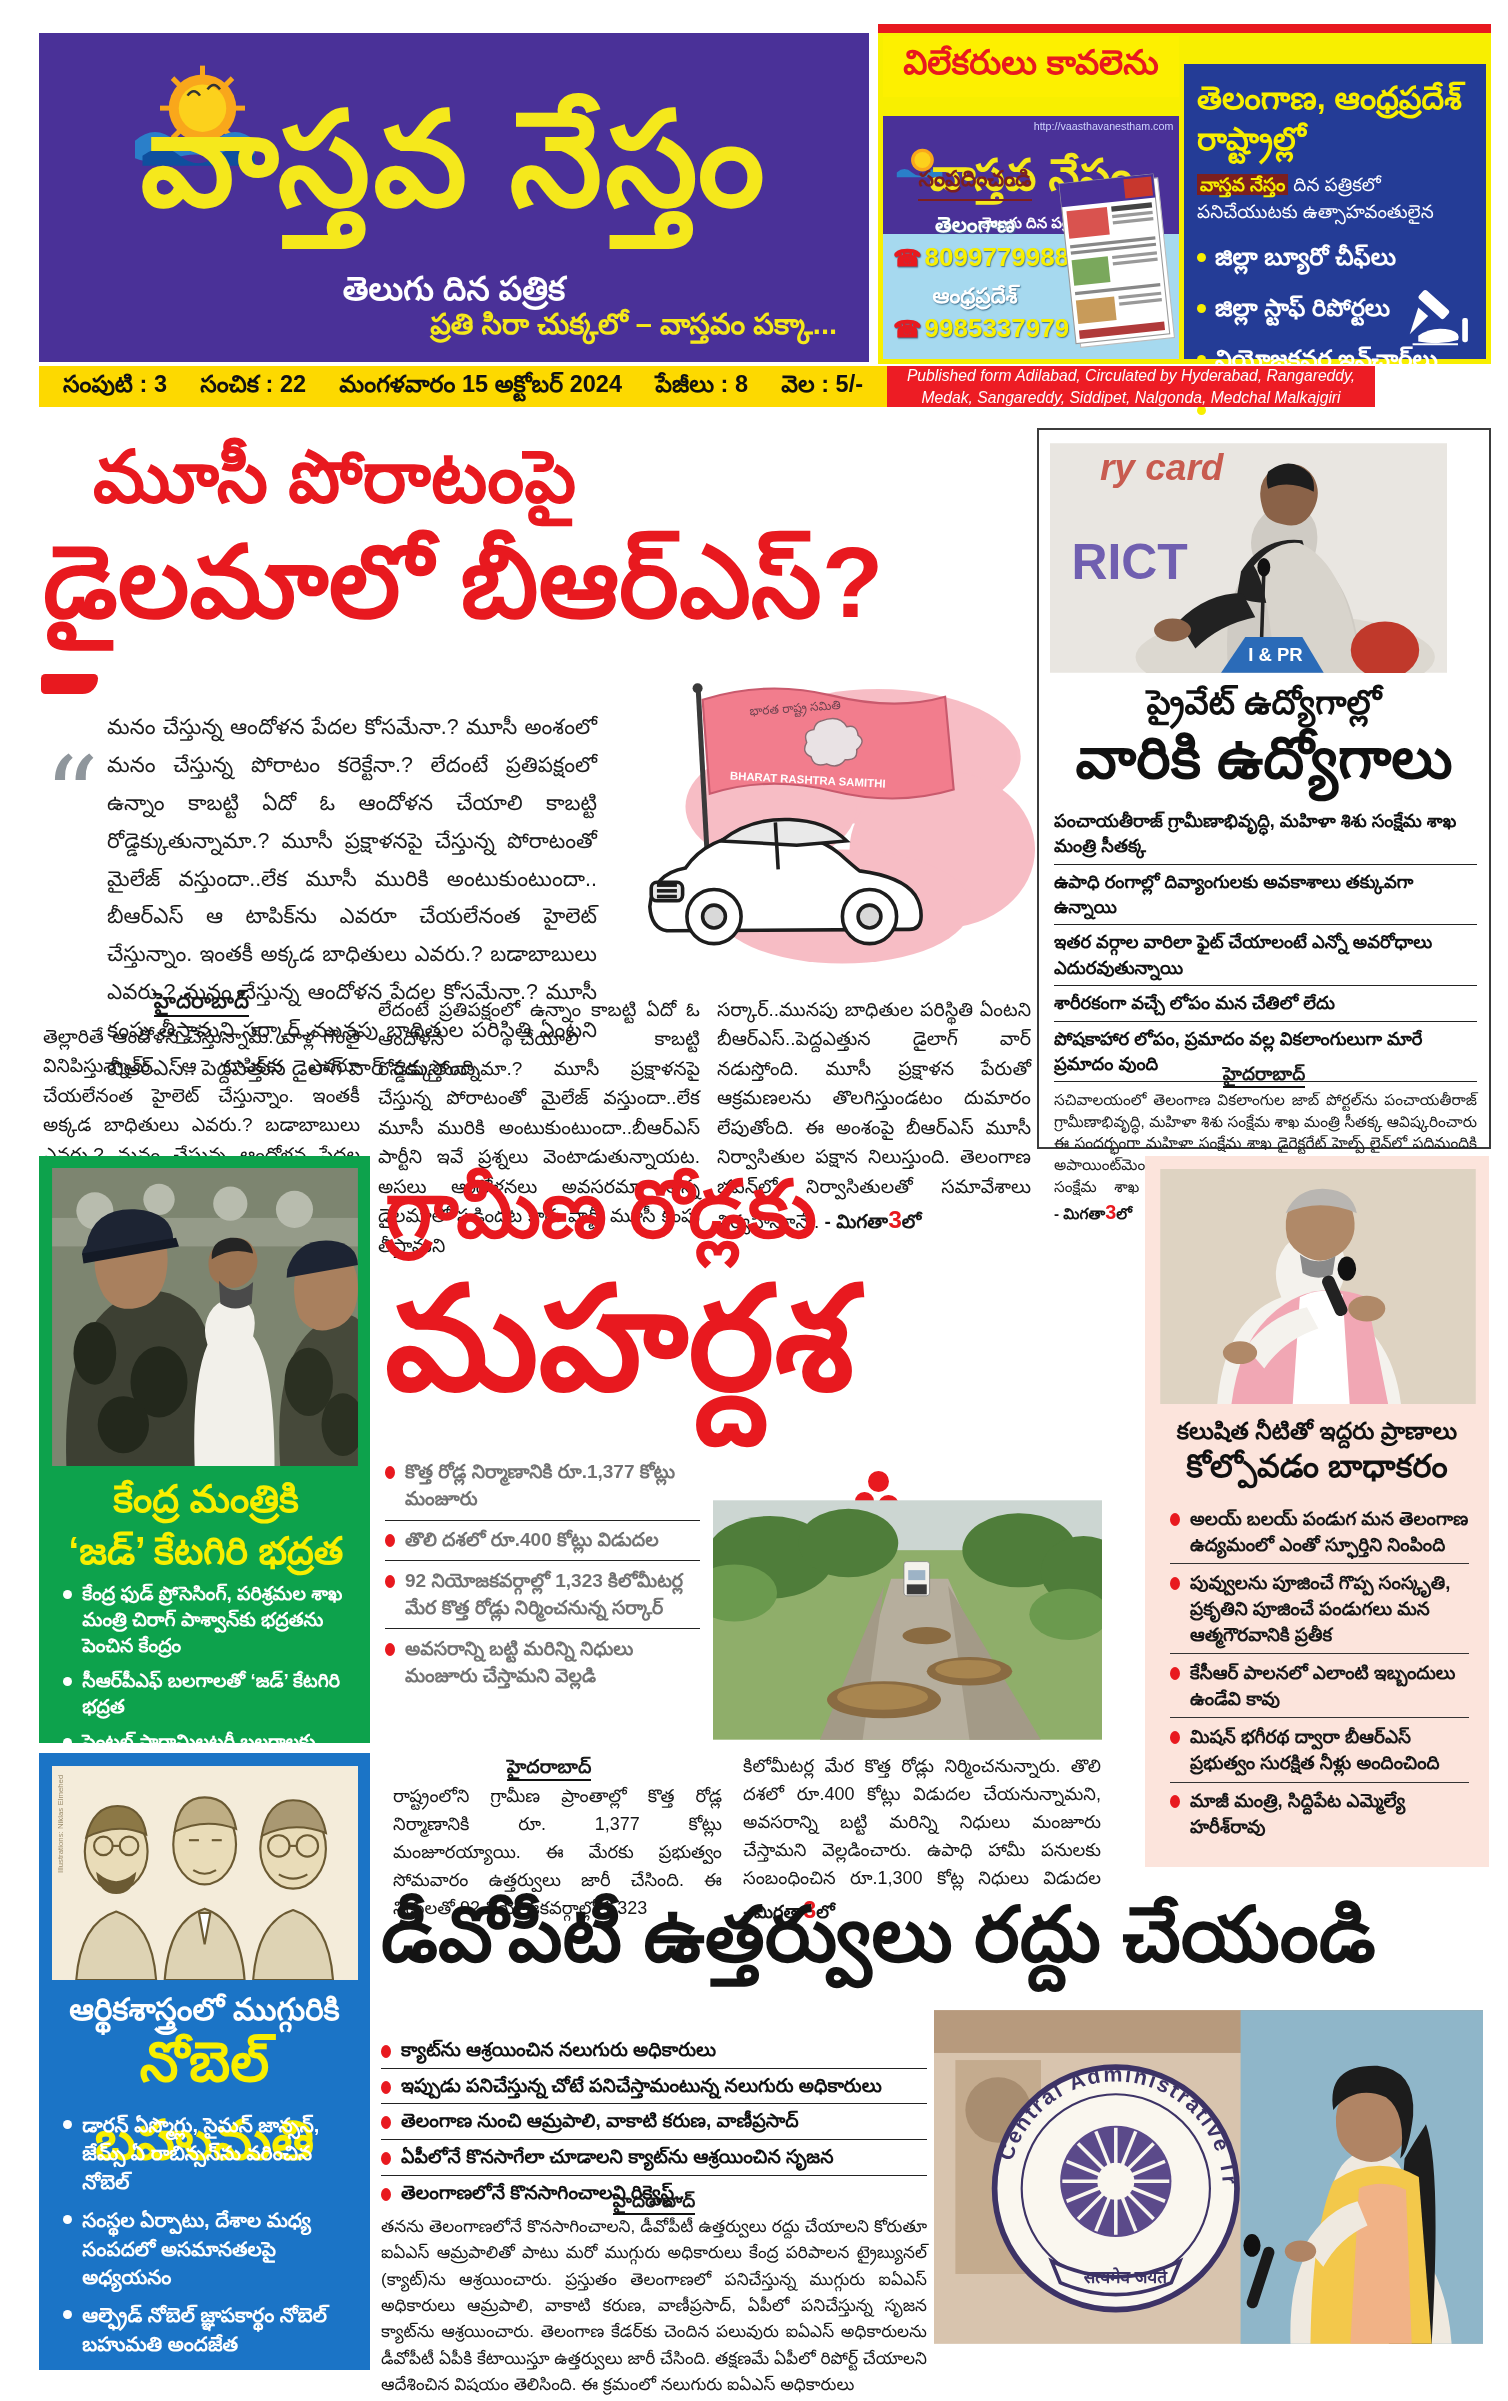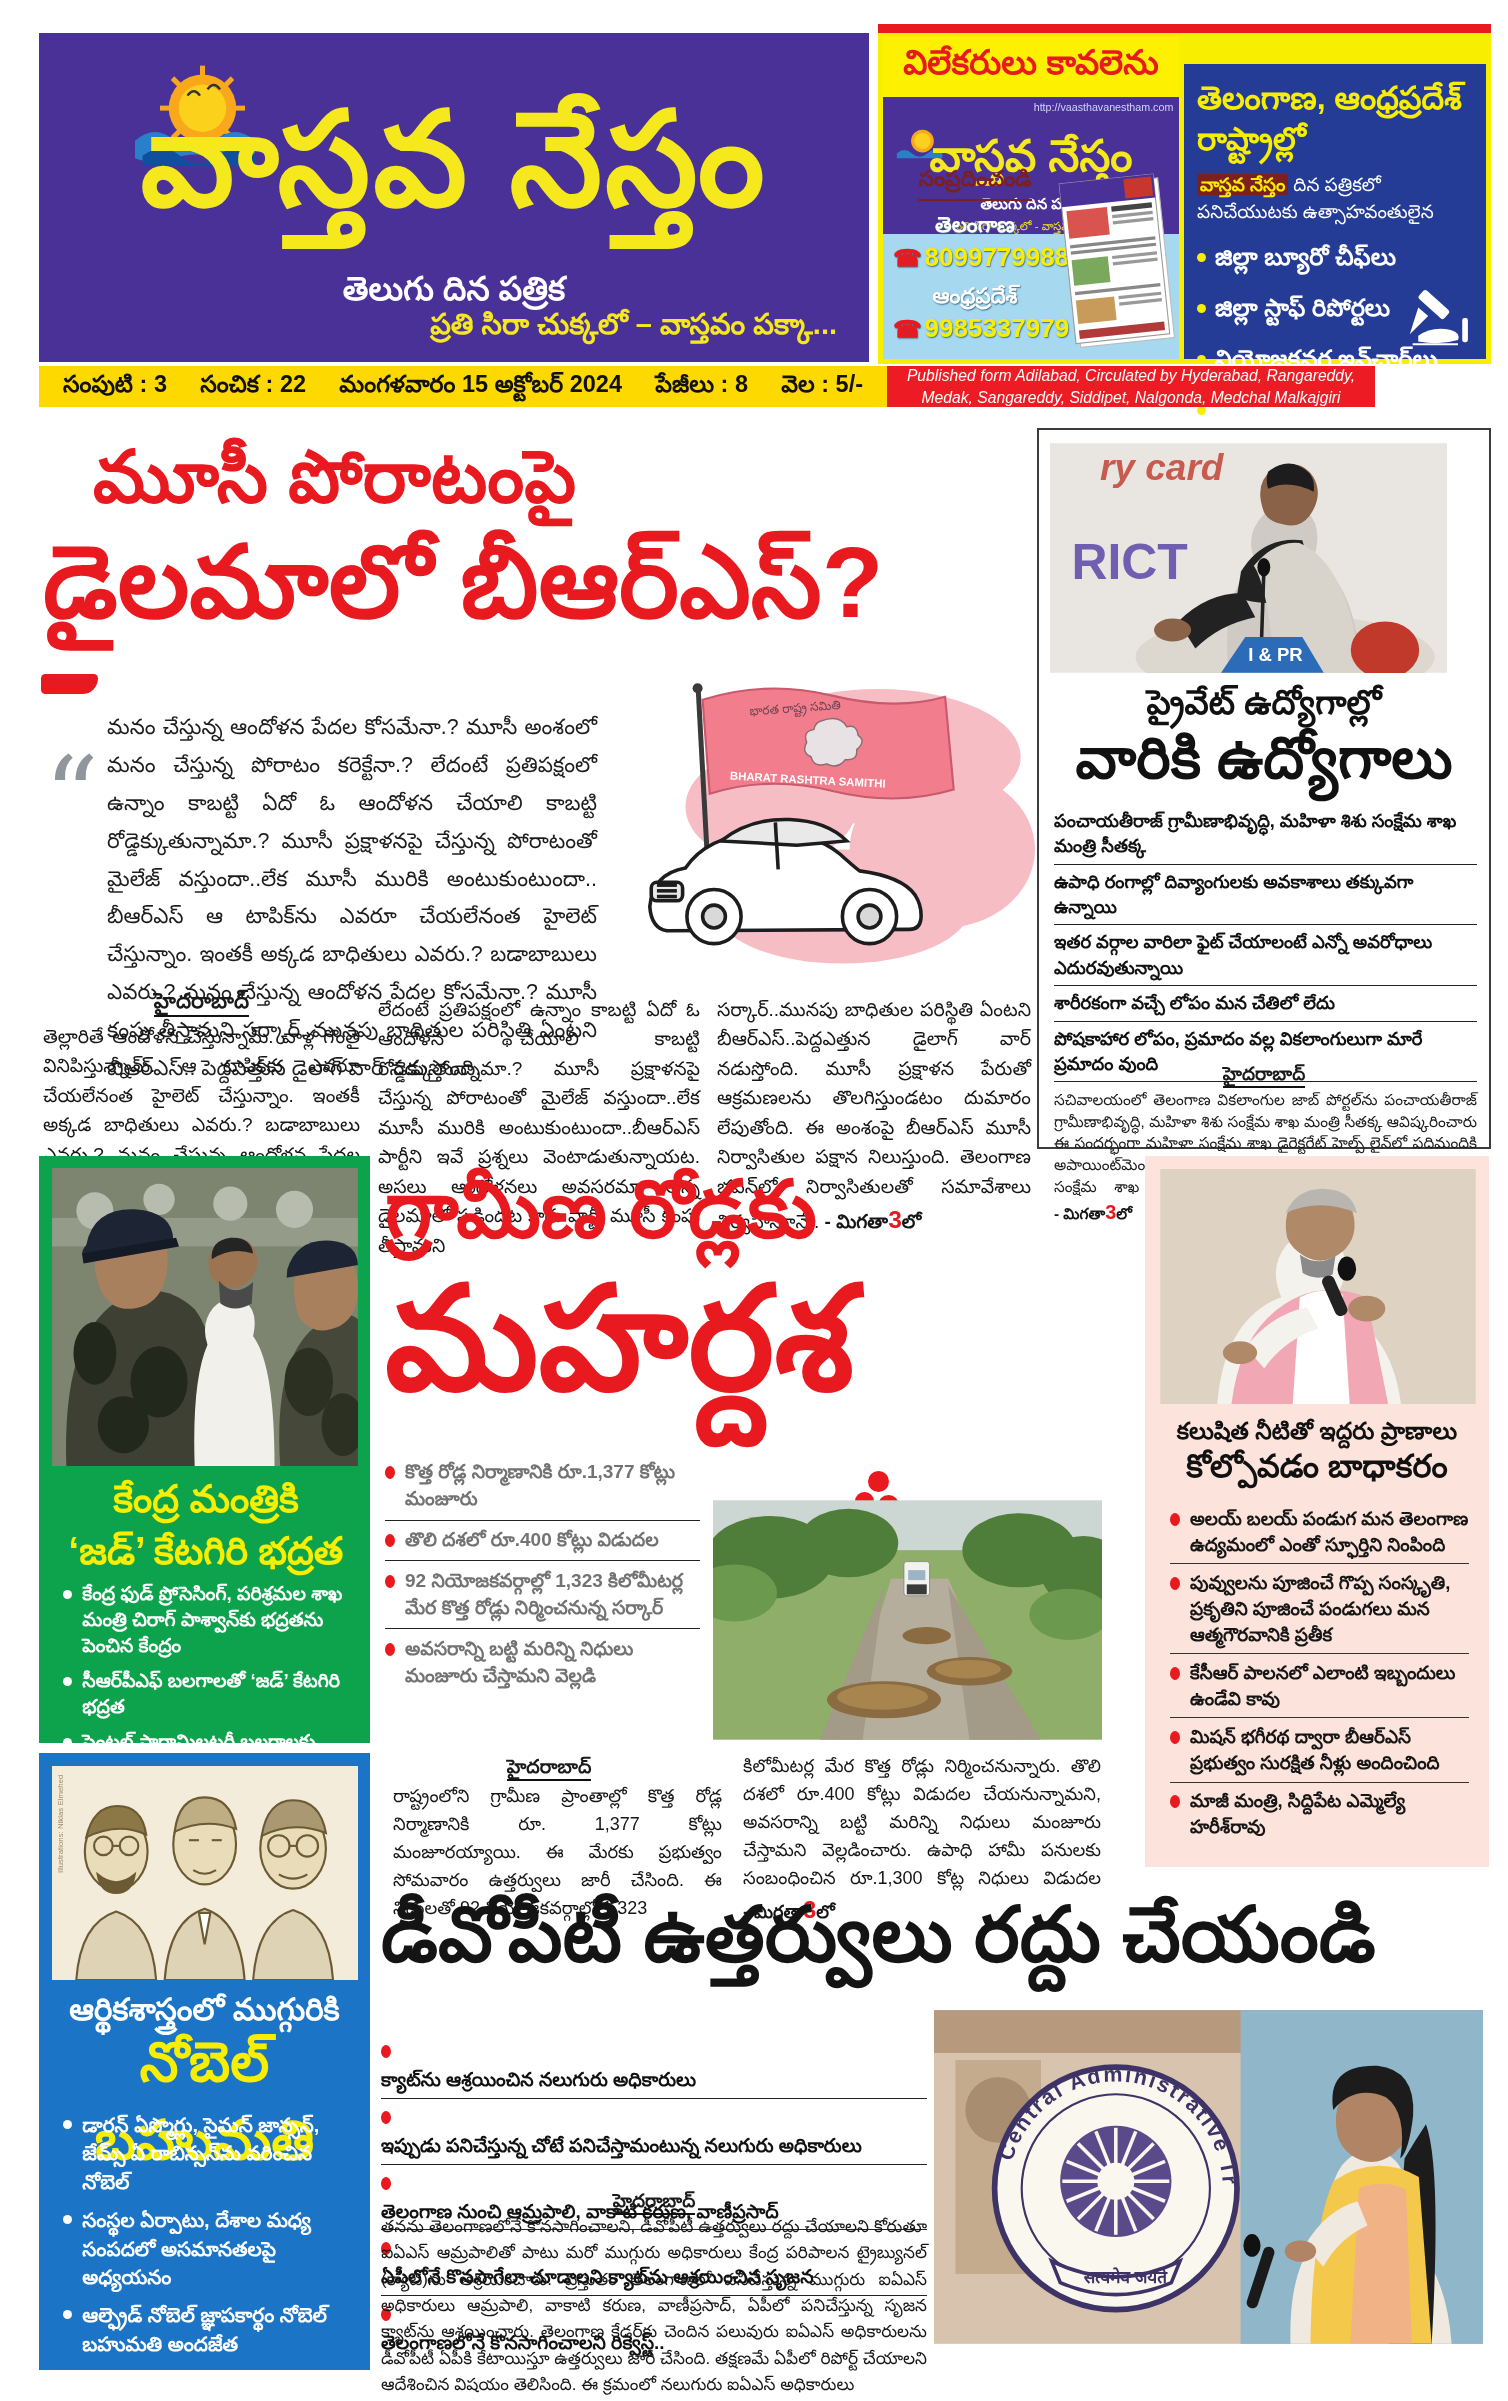--- a/index.html
+++ b/index.html
@@ -16,21 +16,21 @@
             font-size:33px;font-weight:700;}
   .mast-tag{position:absolute;right:32px;bottom:14.3px;color:#f5e81c;font-size:29px;font-weight:700;}
 
   
   .ads{left:878px;top:23.5px;width:613px;height:340px;background:#f8ef00;padding:0;}
   .ads-red-top{position:absolute;left:0;top:0;width:100%;height:9.3px;background:#e8191f;}
   .ads-inner{position:absolute;left:5px;top:12px;right:5px;bottom:5px;display:flex;gap:5px;}
   .adL{width:296px;position:relative;display:flex;flex-direction:column;}
   .adL-head{height:61px;background:#fdf000;color:#e8191f;font-size:34px;font-weight:800;
             display:flex;align-items:center;justify-content:center;}
-  .adL-mid{flex:1;background:#4a3198;position:relative;color:#f5e81c;}
+  .adL-mid{flex:1;background:#4a3198;position:relative;color:#f5e81c;margin-top:19px;}
   .adL-url{position:absolute;right:5.7px;top:4.3px;font-size:10.7px;color:#cfd4ff;font-weight:400;}
   .adL-minilogo{position:absolute;left:10px;top:26px;width:57px;height:47px;}
   .adL-brand{position:absolute;left:0;right:0;top:34px;text-align:center;font-size:44px;font-weight:800;}
   .adL-bsub{position:absolute;left:0;right:0;top:98px;text-align:center;color:#ffffff;
             font-size:15px;font-weight:700;}
   .adL-btag{position:absolute;left:0;right:0;top:123px;text-align:center;color:#f5e81c;font-size:11.4px;}
   .adL-bot{height:125px;background:#a6d9ef;position:relative;}
   .adL-contact{position:absolute;left:10px;top:-68px;width:164px;text-align:center;}
   .adL-contact .c1{display:inline-block;color:#7c1f1f;font-size:22px;font-weight:800;
                    border-bottom:2.1px solid #7c1f1f;padding-bottom:2.9px;}
@@ -131,21 +131,21 @@
   .blue-photo{left:52px;top:1766px;width:306px;height:214px;}
   .blue-h1{left:39px;top:1992px;width:331px;text-align:center;color:#ffffff;font-size:31px;font-weight:800;}
   .blue-h2{left:39px;top:2030px;width:331px;text-align:center;color:#f8ef00;font-size:55px;font-weight:800;}
   .blue-bullets{left:63px;top:2111px;width:289px;}
   .blue-bullets .b-item{font-size:20px;line-height:1.42;color:#ffffff;font-weight:700;margin-bottom:10px;}
 
   
   .dopt-h{left:381px;top:1886px;width:1110px;font-size:77px;font-weight:800;color:#141414;line-height:1.25;}
   .dopt-bullets{left:381px;top:2033px;width:546px;}
   .dopt-bullets .b-item{font-size:19px;font-weight:700;color:#111;line-height:1.3;
-                        padding:5px 0;border-bottom:1.4px solid #222;flex-direction:column;}
+                        padding:5px 0;border-bottom:1.4px solid #222;}
   .dopt-bullets .b-item.last{border-bottom:none;}
   .dopt-dl{left:381px;top:2190px;width:546px;font-size:18.5px;}
   .dopt-body{left:381px;top:2214px;width:546px;font-size:17px;}
   .dopt-photo{left:934px;top:2010px;width:549px;height:334px;}
 
   svg text{font-family:"Liberation Sans",sans-serif;}
 </style>
 </head>
 <body>
 

